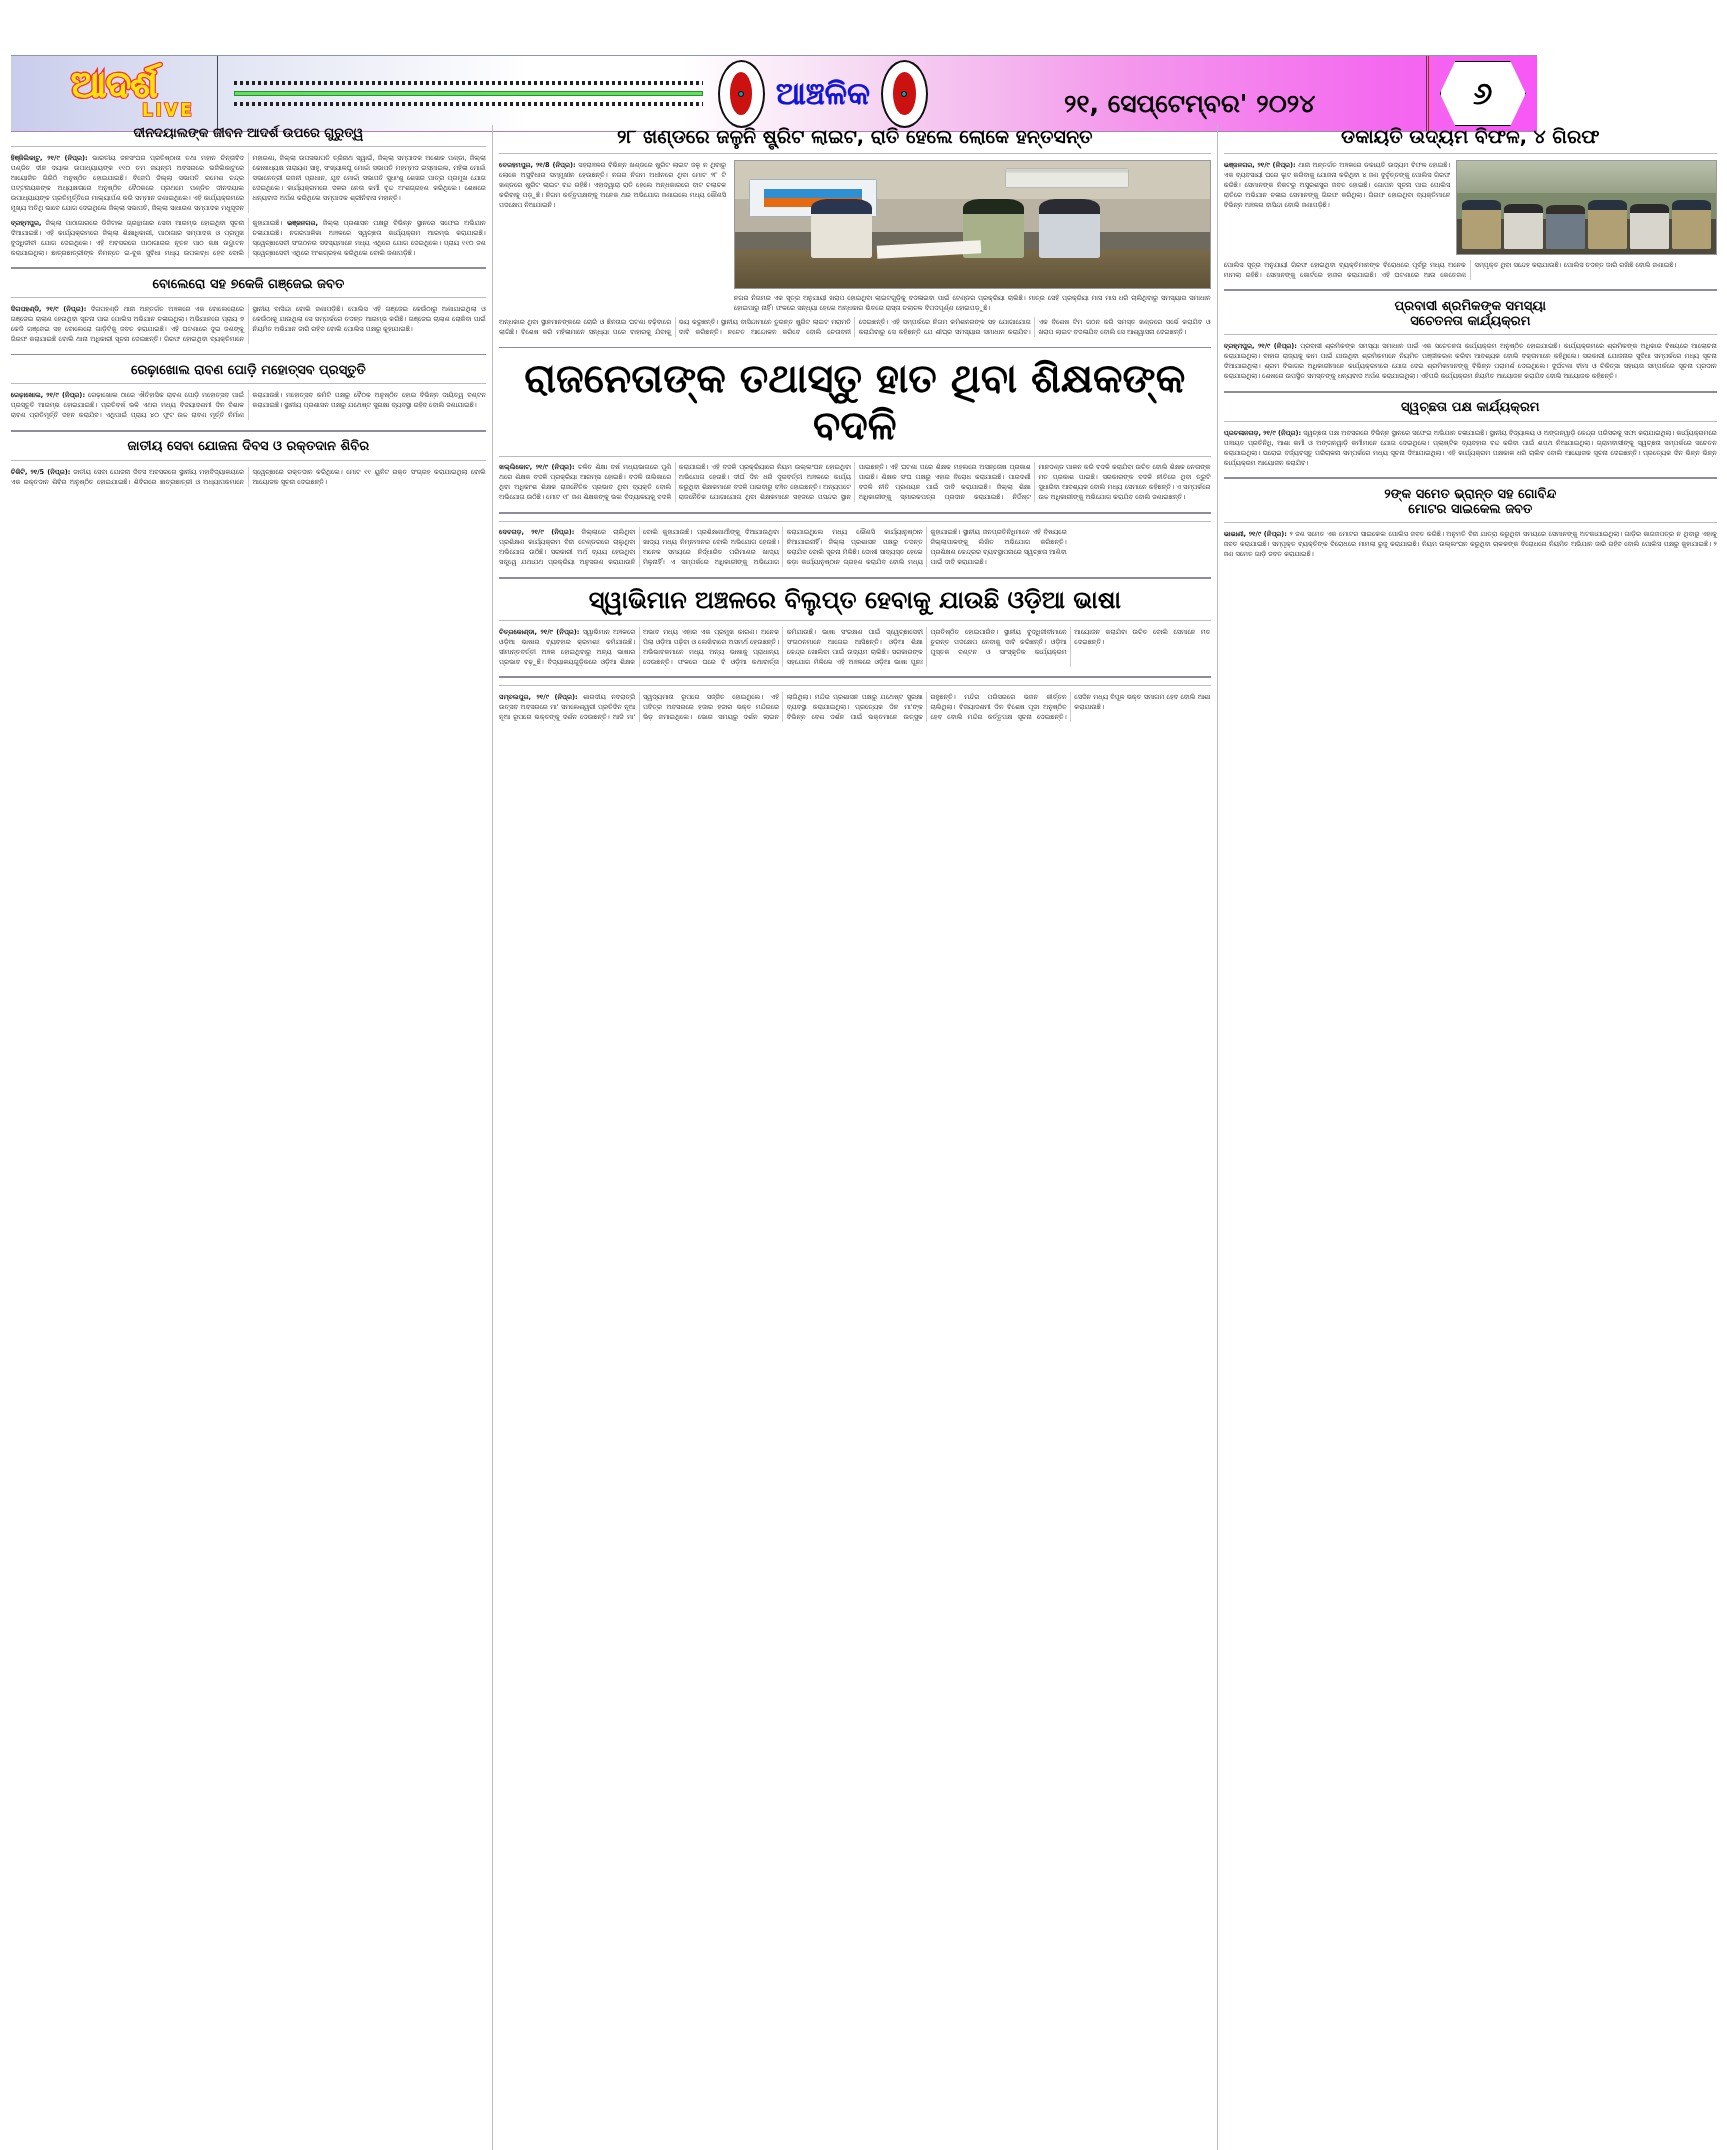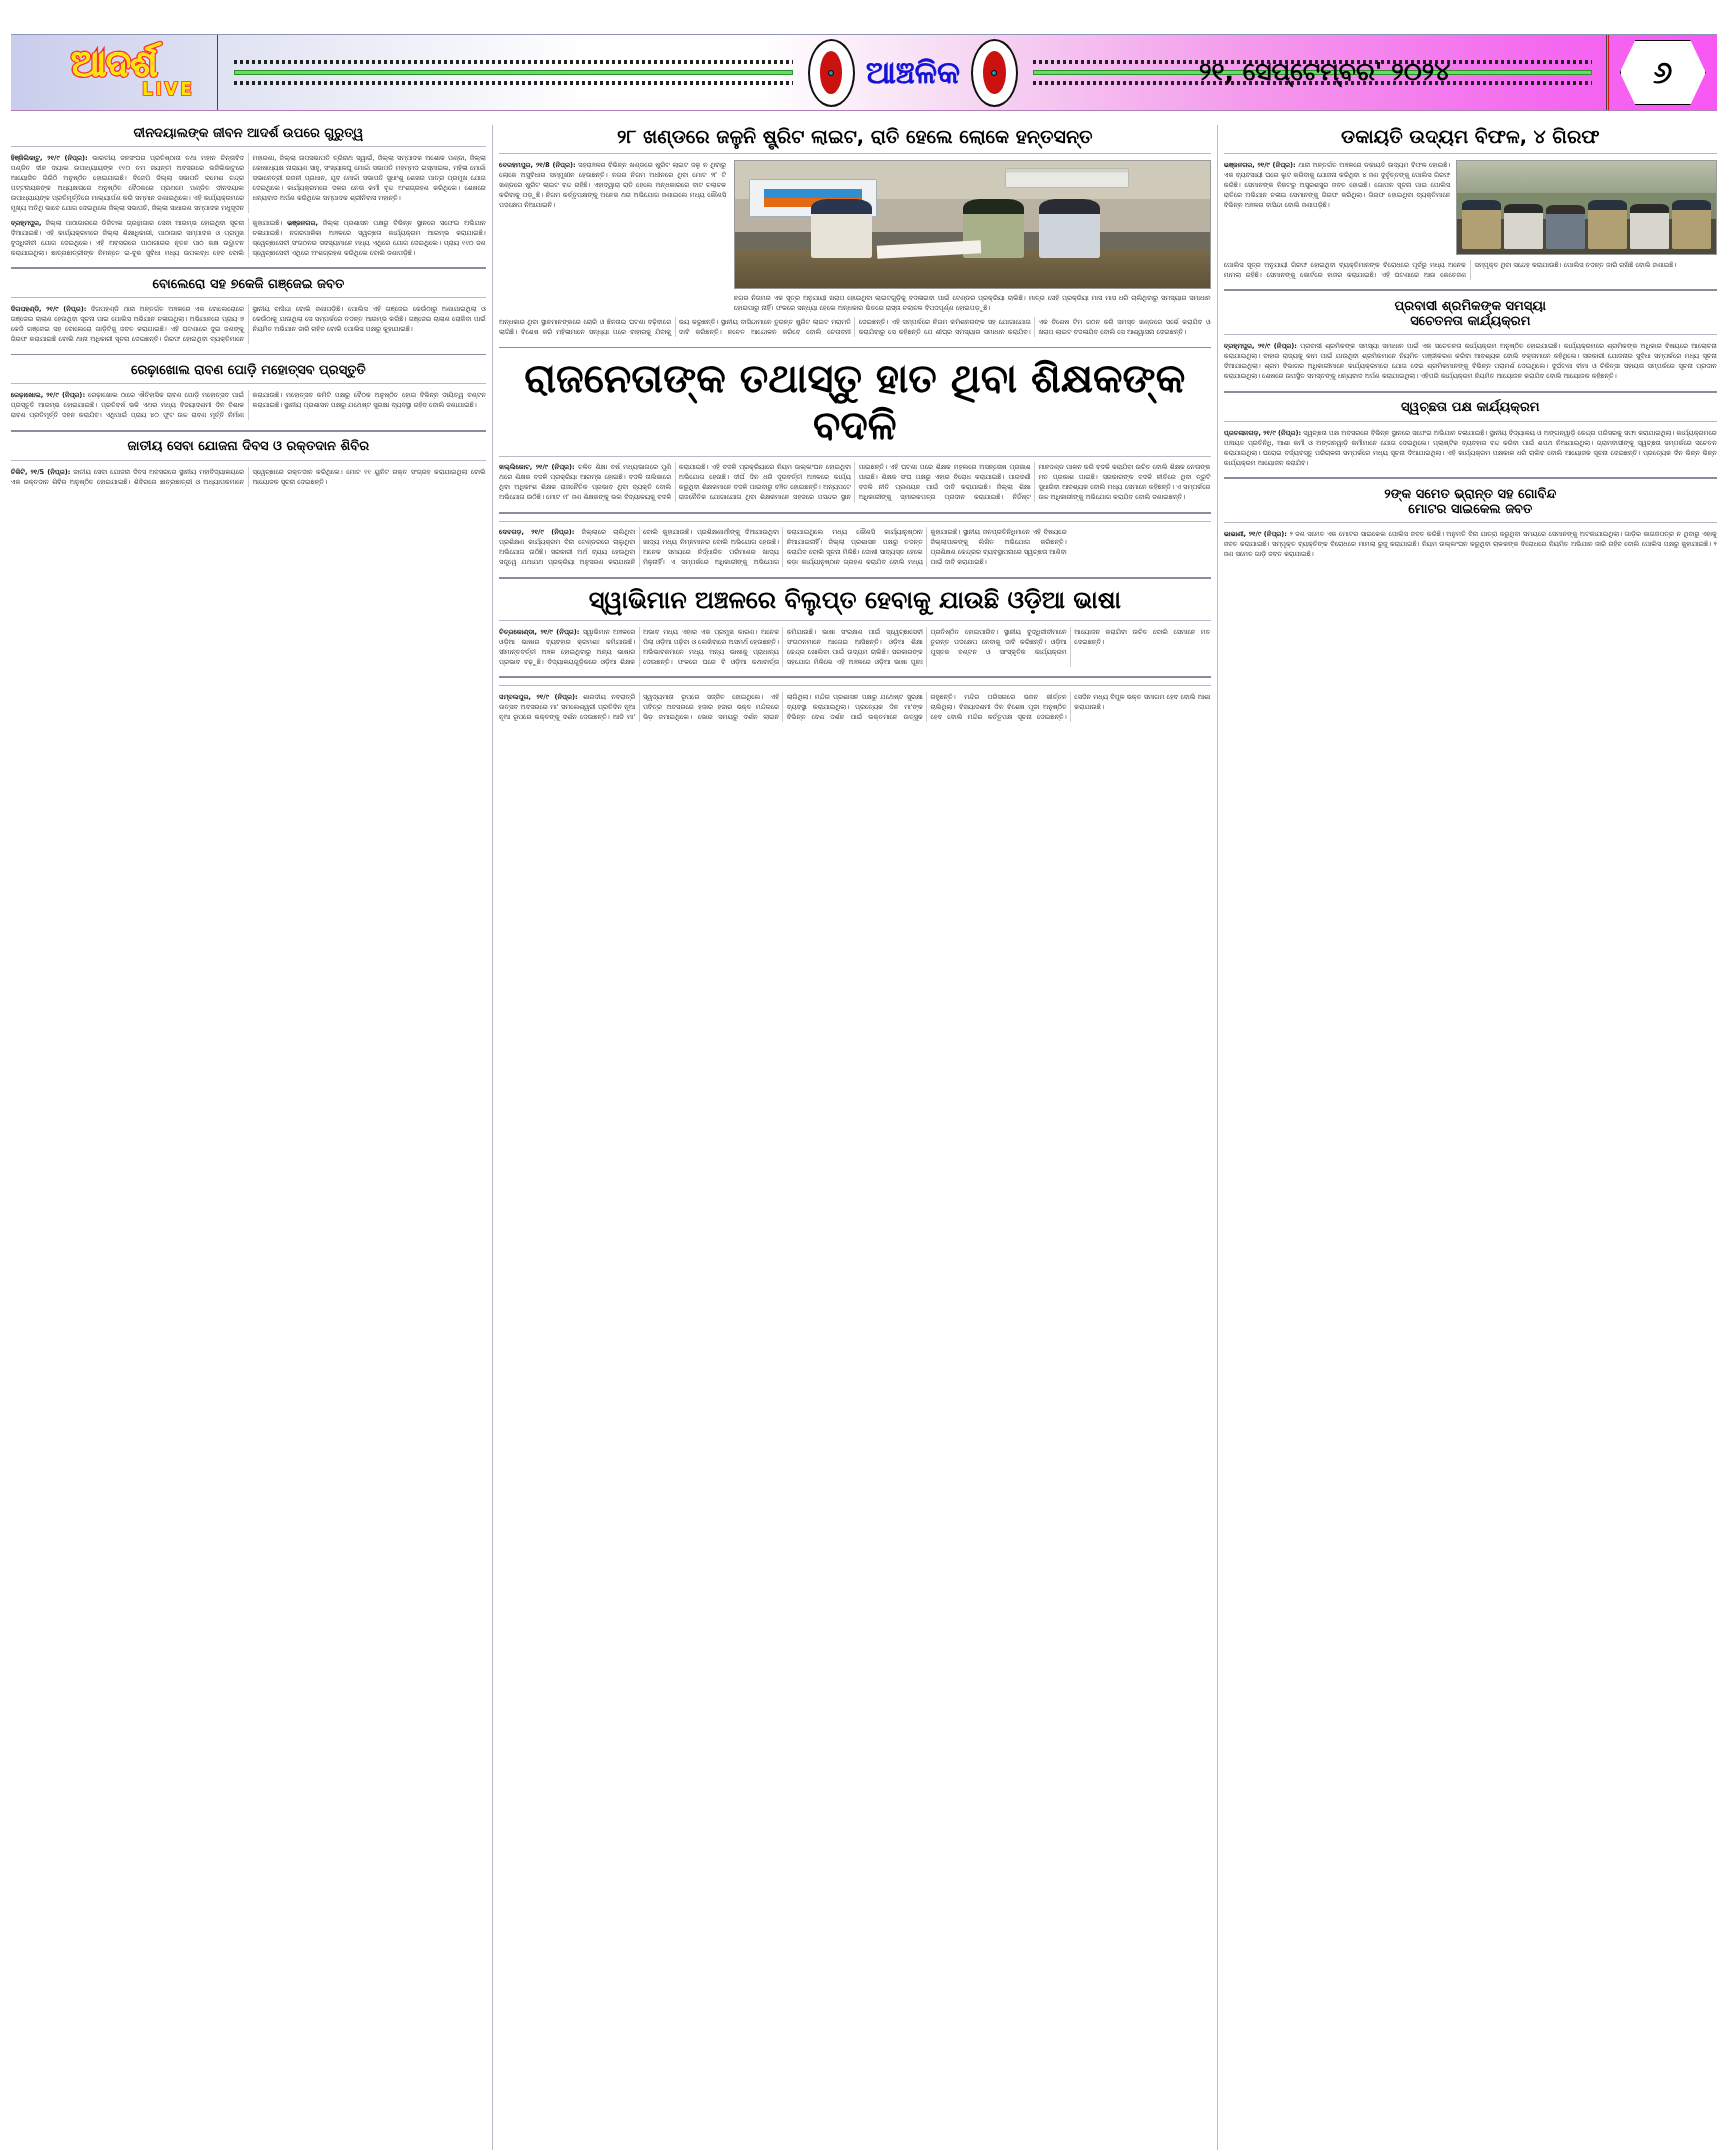--- a/index.html
+++ b/index.html
@@ -7,21 +7,21 @@
   body{
     width:1727px; height:2667px;
     font-family:"Liberation Sans","DejaVu Sans",sans-serif;
     color:#000;
     position:relative;
     overflow:hidden;
   }
 
   
   .masthead{
-    position:absolute; left:10.8px; top:34px; width:1706px; height:77px;
+    position:absolute; left:10.8px; top:55px; width:1526px; height:77px;
     background:linear-gradient(to right,#c9cdec 0%, #dfe2f2 12%, #ffffff 34%, #ffffff 44%, #f6d8f2 56%, #f49bec 72%, #f469ef 90%, #f857f5 100%);
     border-top:1.3px solid #8f93b8;
     border-bottom:1.3px solid #b07fb8;
     display:flex; align-items:center;
   }
   .mh-logo{
     width:206px; height:100%;
     display:flex; flex-direction:column; align-items:center; justify-content:center;
     position:relative;
   }
@@ -64,21 +64,21 @@
     background:#cc1111;
     display:flex; align-items:center; justify-content:center;
   }
   .mh-orb i b{ display:block;width:6px;height:6px;border-radius:50%;background:#1b9fb5;border:0.9px solid #000;}
   .mh-title{
     font-family:"DejaVu Sans",sans-serif;
     font-size:31px; font-weight:bold; color:#1414d6;
     padding:0 11.2px; white-space:nowrap;
     text-shadow:0.4px 0.4px 0 #7a7ae8;
   }
-  .mh-right{ flex:1; position:relative; display:flex; flex-direction:column; justify-content:center; gap:6px; padding:0 14.6px; }
+  .mh-right{ flex:1; position:relative; display:flex; flex-direction:row; justify-content:center; gap:6px; padding:0 14.6px; }
   .mh-date{
     position:absolute; top:-2.6px; left:50%; transform:translateX(-45%);
     font-family:"DejaVu Sans",sans-serif;
     font-size:25px; font-weight:bold; color:#000; white-space:nowrap;
   }
   .mh-pageno{
     width:108px; height:100%; position:relative;
     display:flex; align-items:center; justify-content:center;
     flex:0 0 108px;
   }

